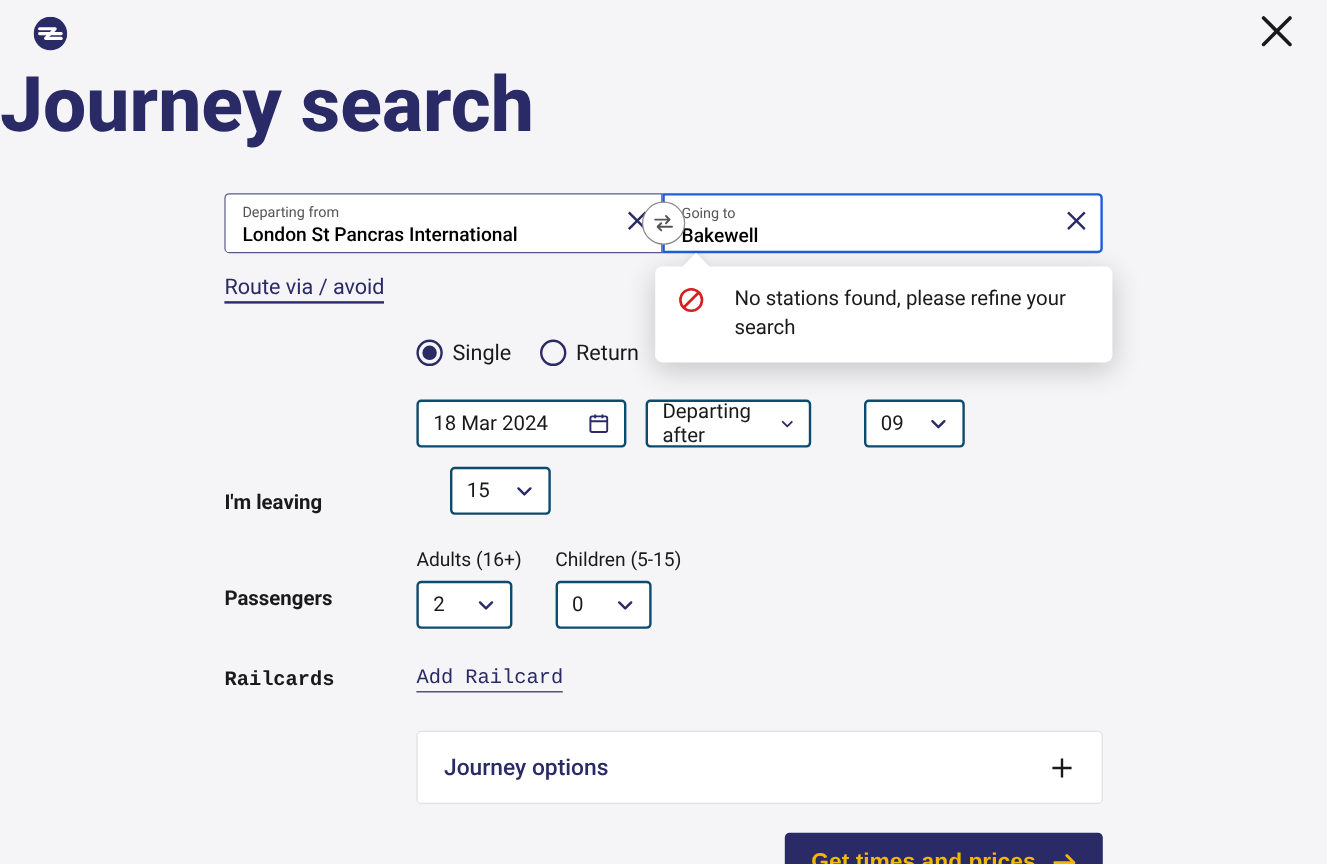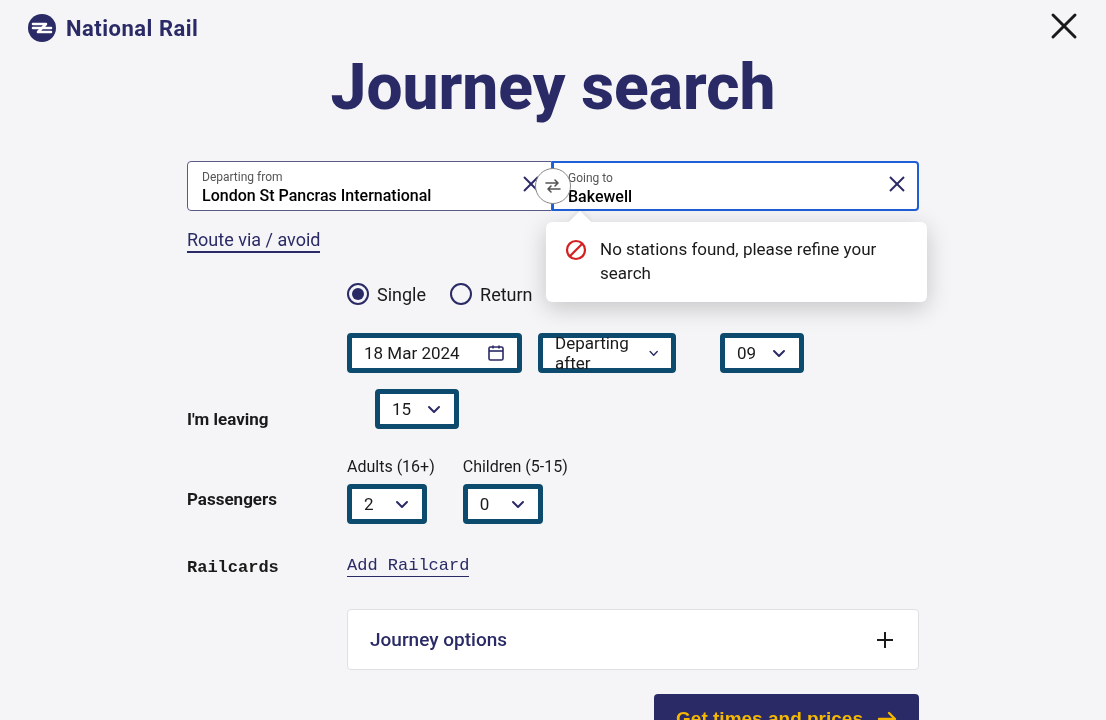--- a/index.html
+++ b/index.html
@@ -21,21 +21,20 @@
     align-items: center;
     gap: 10px;
     color: #2a2a66;
     font-weight: 700;
     font-size: 22px;
     letter-spacing: 0.5px;
   }
   .brand svg { display:block; }
   .close-x { cursor: pointer; }
   .title {
-    text-align: center;
     font-size: 64px;
     font-weight: 800;
     color: #2a2a66;
     margin: 6px 0 36px 0;
   }
   .form-wrap {
     width: 732px;
     margin: 0 auto;
     position: relative;
   }
@@ -99,21 +98,21 @@
   .dropdown {
     position: absolute;
     top: 61px;
     left: 359px;
     width: 381px;
     background: #fff;
     border-radius: 6px;
     box-shadow: 0 6px 24px rgba(0,0,0,0.2);
     padding: 16px 18px;
     display: flex;
-    gap: 12px;
+    gap: 24px;
     z-index: 10;
   }
   .dropdown::before {
     content: "";
     position: absolute;
     top: -8px;
     left: 26px;
     width: 16px; height: 16px;
     background: #fff;
     transform: rotate(45deg);
@@ -171,21 +170,21 @@
     align-items: center;
     justify-content: center;
   }
   .radio-circle.checked::after {
     content: "";
     width: 12px; height: 12px;
     background: #2a2a66;
     border-radius: 50%;
   }
   .select-box {
-    border: 5px solid #0c4a6e;
+    border: 2px solid #0c4a6e;
     border-radius: 4px;
     background: #fff;
     height: 40px;
     display: flex;
     align-items: center;
     padding: 0 12px;
     gap: 12px;
     cursor: pointer;
     font-size: 17px;
   }
@@ -243,21 +242,20 @@
 </style>
 </head>
 <body>
 
 <div class="topbar">
   <div class="brand">
     <svg width="28" height="28" viewBox="0 0 28 28">
       <circle cx="14" cy="14" r="14" fill="#2a2a66"></circle>
       <path d="M5 10 L18 10 L14 14 L23 14 M5 14 L14 14 L10 18 L23 18" stroke="#fff" stroke-width="2.6" fill="none" stroke-linecap="round" stroke-linejoin="round"></path>
     </svg>
-    <span>National Rail</span>
   </div>
   <div class="close-x">
     <svg width="28" height="28" viewBox="0 0 28 28">
       <line x1="3" y1="3" x2="25" y2="25" stroke="#1a1a1a" stroke-width="3" stroke-linecap="round"></line>
       <line x1="25" y1="3" x2="3" y2="25" stroke="#1a1a1a" stroke-width="3" stroke-linecap="round"></line>
     </svg>
   </div>
 </div>
 
 <h1 class="title">Journey search</h1>

